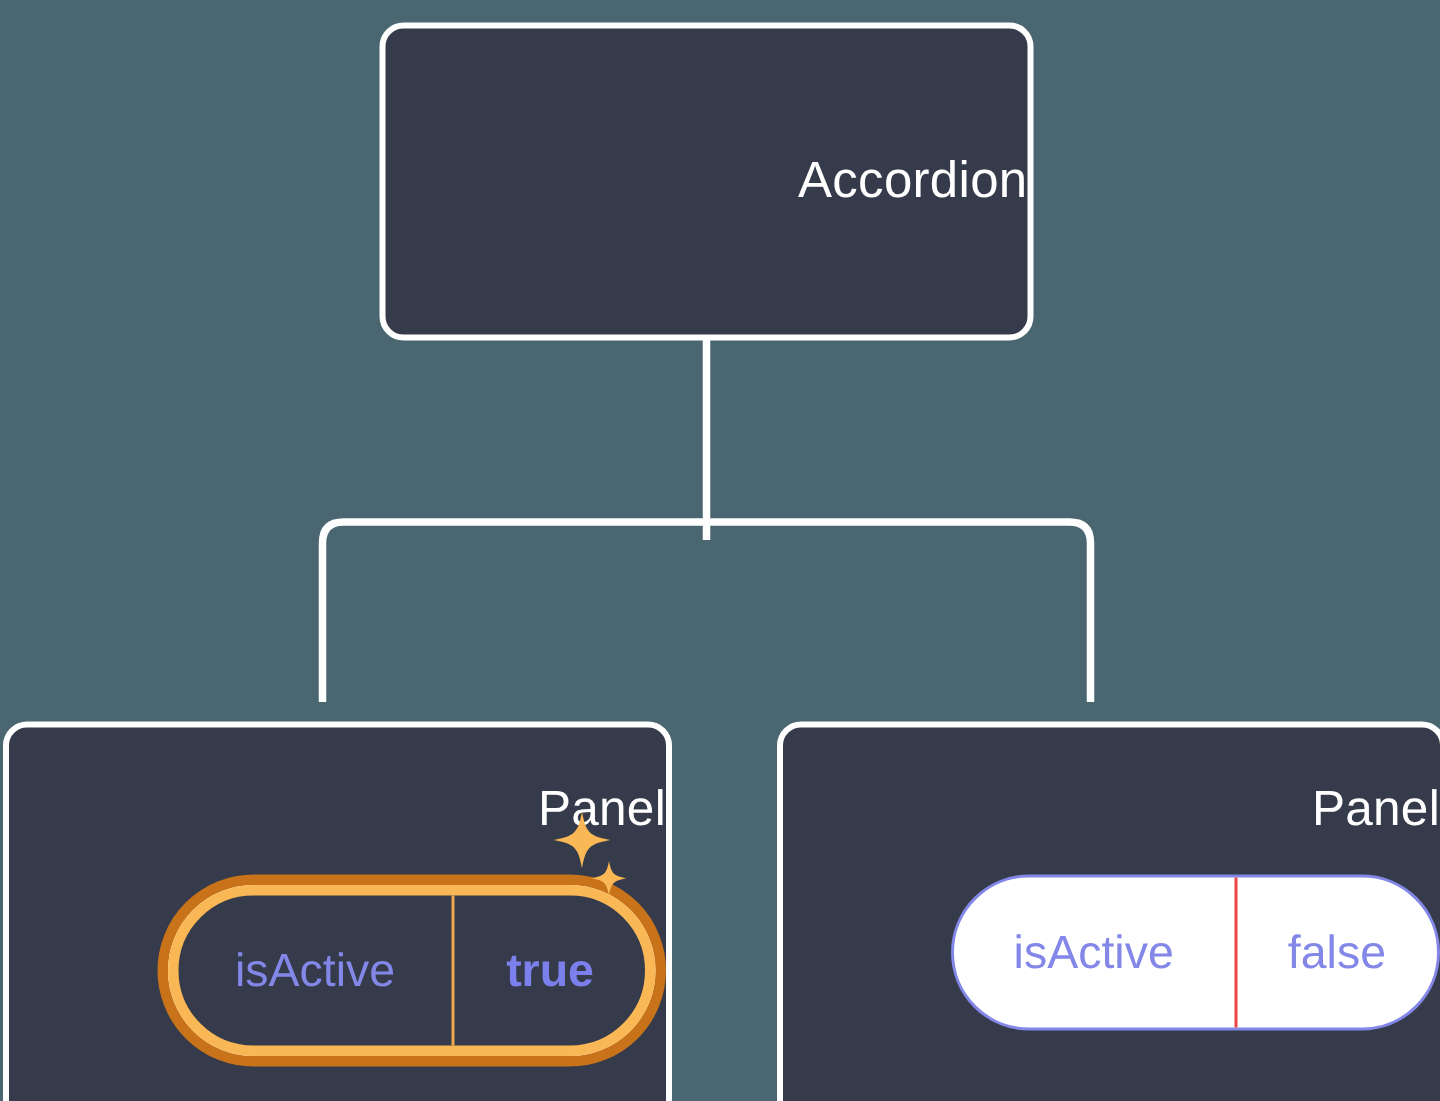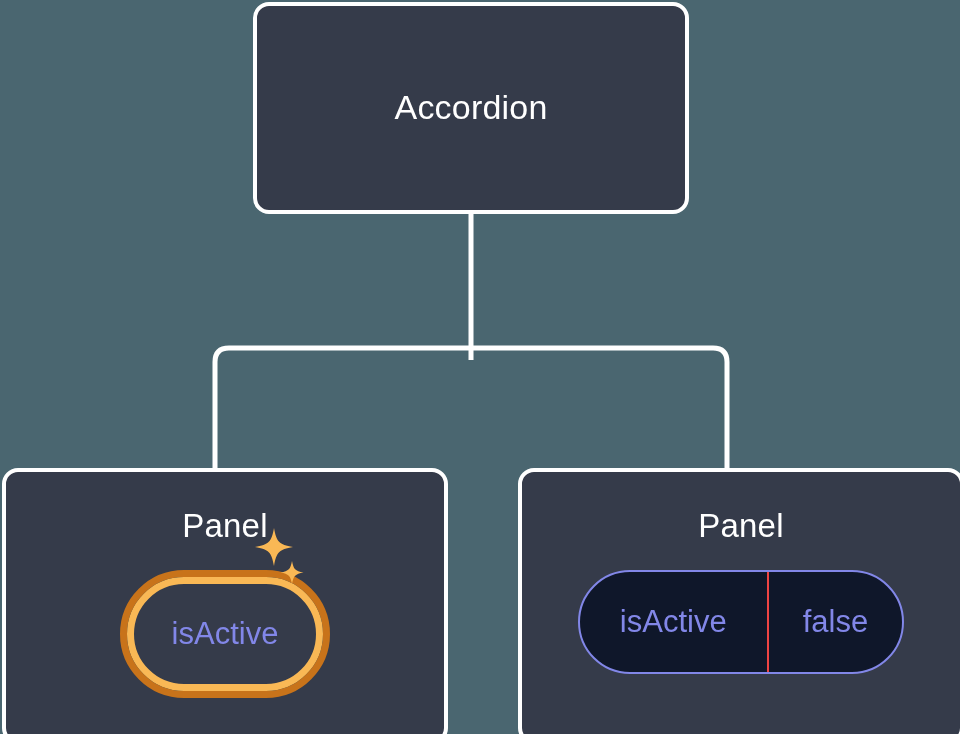--- a/index.html
+++ b/index.html
@@ -38,21 +38,22 @@
   
   .node {
     position: absolute;
     z-index: 2;
     box-sizing: border-box;
     background: #353b4a;
     border: 4px solid #ffffff;
     border-radius: 16px;
     display: flex;
     flex-direction: column;
-    align-items: center;
+    align-items: flex-end;
+    margin-top: 13px;
   }
 
   .node-root {
     left: 253px;
     top: 2px;
     width: 436px;
     height: 212px;
     justify-content: center;
   }
 
@@ -83,21 +84,21 @@
     display: flex;
     align-items: center;
     justify-content: center;
   }
 
   .pill {
     box-sizing: border-box;
     display: flex;
     align-items: stretch;
     border-radius: 999px;
-    background: #0f172a;
+    background: #ffffff;
   }
 
   
   .pill-plain {
     border: 2px solid #8287e8;
     height: 104px;
   }
 
   .pill-plain .pill-key,
   .pill-plain .pill-val {
@@ -179,20 +180,21 @@
   </div>
 
   <div class="node node-panel node-panel-left">
     <div class="node-title">Panel</div>
 
     <div class="pill-wrap">
 
       <div class="pill pill-hl-outer">
         <div class="pill-hl-inner">
           <div class="pill-key">isActive</div>
+          <div class="pill-val">true</div>
         </div>
       </div>
 
       <svg class="sparkles" viewBox="0 0 70 80" xmlns="http://www.w3.org/2000/svg">
         <path d="M30 6 C32.5 20 35 22.5 49 25 C35 27.5 32.5 30 30 44 C27.5 30 25 27.5 11 25 C25 22.5 27.5 20 30 6 Z" fill="#f9b855"></path>
         <path d="M48 39 C49.6 47.4 51.1 48.9 59.5 50.5 C51.1 52.1 49.6 53.6 48 62 C46.4 53.6 44.9 52.1 36.5 50.5 C44.9 48.9 46.4 47.4 48 39 Z" fill="#f9b855"></path>
       </svg>
     </div>
 
     <div class="footer-spacer"></div>

